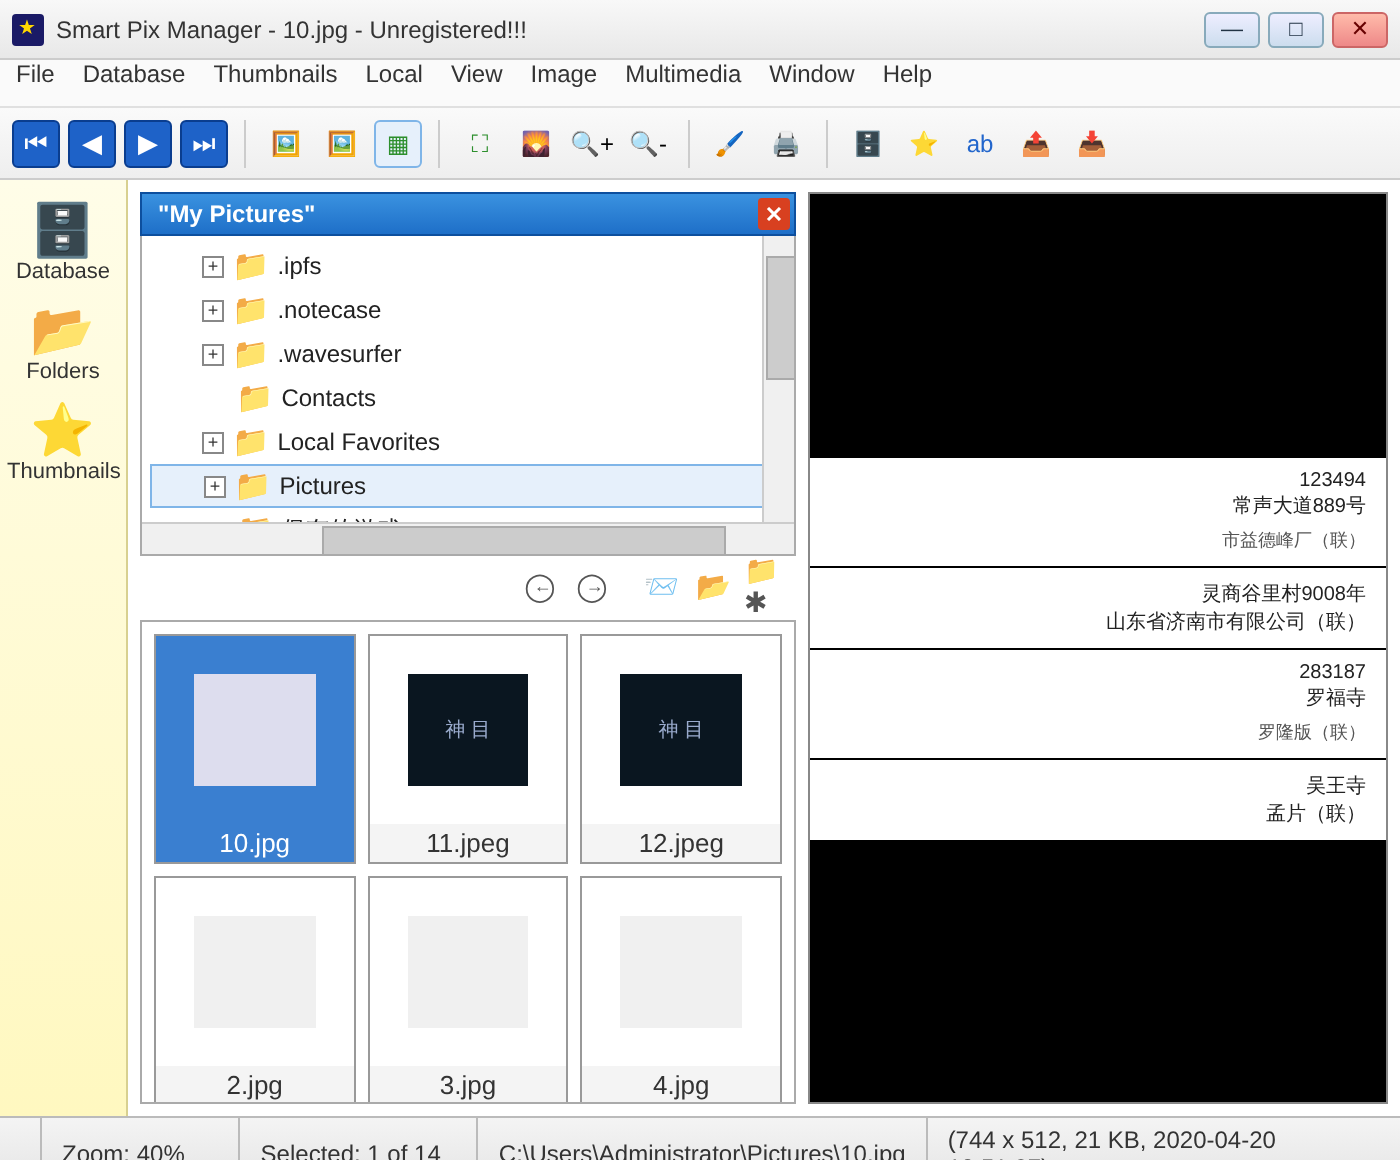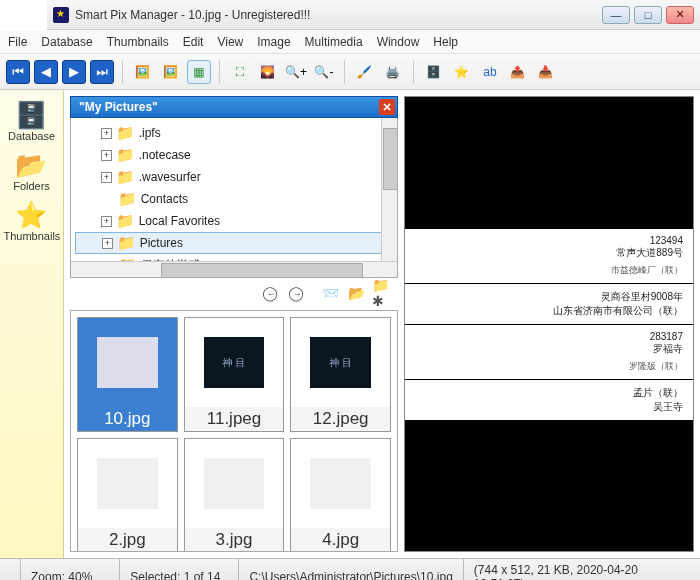--- a/index.html
+++ b/index.html
@@ -1,24 +1,24 @@
 <!DOCTYPE html>
 <html><head>
 <meta charset="utf-8">
 <style>
 * { box-sizing: border-box; margin: 0; padding: 0; font-family: "Segoe UI", Tahoma, sans-serif; font-size: 12px; }
 body { width: 700px; height: 580px; background: #fff; overflow: hidden; }
-.titlebar { height: 30px; background: linear-gradient(#f8f8f8,#e8e8e8); border-bottom: 1px solid #ccc; display: flex; align-items: center; padding: 0 6px; margin-left: 47px; }
+.titlebar { height: 30px; background: linear-gradient(#f8f8f8,#e8e8e8); border-bottom: 1px solid #ccc; display: flex; align-items: center; padding: 0 6px; }
 .titlebar .appicon { width: 16px; height: 16px; background: #1a1a66; margin-right: 6px; border-radius: 2px; position: relative; }
 .titlebar .appicon::after { content:"★"; color: gold; font-size: 10px; position: absolute; top:1px; left:3px; }
 .titlebar .title { flex: 1; color: #333; }
 .winbtns { display: flex; gap: 4px; }
 .winbtn { width: 28px; height: 18px; background: linear-gradient(#eef,#cde); border: 1px solid #8ab; border-radius: 3px; display:flex;align-items:center;justify-content:center; font-size:11px; color:#234;}
 .winbtn.close { background: linear-gradient(#fba,#e88); border-color:#c66; color:#600;}
-.menubar { height: 24px; background: #fafafa; display: flex; align-items: center; padding: 0 8px; gap: 14px; border-bottom: 1px solid #e0e0e0;}
+.menubar { height: 24px; background: #fafafa; display: flex; padding: 0 8px; gap: 14px; border-bottom: 1px solid #e0e0e0;}
 .menubar span { color: #333; cursor: default; }
 .toolbar { height: 36px; background: linear-gradient(#fafafa,#eee); border-bottom: 1px solid #ccc; display: flex; align-items: center; padding: 0 6px; gap: 4px;}
 .tbtn { width: 24px; height: 24px; display:flex;align-items:center;justify-content:center; border-radius:3px; }
 .tbtn.blue { background:#1e62c8; color:#fff; border:1px solid #0a3d8f; font-size:13px;}
 .tbtn.green { color:#2d8f2d; }
 .sep { width:1px; height:24px; background:#ccc; margin:0 4px;}
 .mainarea { display:flex; height: calc(580px - 30px - 24px - 36px - 22px); }
 .leftnav { width: 64px; background: linear-gradient(#fffde8,#fff8c0); border-right:1px solid #d8d090; display:flex; flex-direction:column; align-items:center; padding-top:8px; gap:2px;}
 .navitem { width:56px; text-align:center; padding:4px 0; border-radius:4px; cursor:default;}
 .navitem .nicon { font-size:26px; line-height:1;}
@@ -35,21 +35,21 @@
 .treehs { height:16px; background:#f0f0f0; border-top:1px solid #ccc; position:relative;}
 .treehs::before { content:""; position:absolute; left:90px; top:1px; width:200px; height:13px; background:#ccc; border:1px solid #aaa;}
 .treelv { position:absolute; right:0; top:0; width:16px; bottom:16px; background:#f0f0f0; border-left:1px solid #ccc;}
 .treelv::before{content:"";position:absolute;left:1px;top:10px;width:13px;height:60px;background:#ccc;border:1px solid #aaa;}
 .midtoolbar { height:30px; display:flex; align-items:center; justify-content:flex-end; gap:4px; padding:0 10px;}
 .midtoolbar .mtbtn { width:22px; height:22px; display:flex;align-items:center;justify-content:center; font-size:14px; color:#555;}
 .thumbgrid { flex:1; margin:2px 6px 6px 6px; border:1px solid #aaa; background:#fff; overflow:hidden; display:grid; grid-template-columns:repeat(3,1fr); grid-auto-rows:115px; gap:6px; padding:6px;}
 .thumb { border:1px solid #999; display:flex; flex-direction:column; background:#fff;}
 .thumb.selected { background:#3a7fd0;}
 .thumb .timg { flex:1; background:#dde; margin:19px; display:flex;align-items:center;justify-content:center; font-size:9px; color:#667; overflow:hidden;}
-.thumb .tlabel { text-align:center; padding:2px 0; font-size:17px; color:#333; background:#f4f4f4;}
+.thumb .tlabel { text-align:center; padding:2px 0; font-size:13px; color:#333; background:#f4f4f4;}
 .thumb.selected .tlabel { background:#3a7fd0; color:#fff;}
 .preview { width:290px; background:#000; margin:6px 6px 6px 0; border:1px solid #888; display:flex; flex-direction:column; justify-content:center; gap:1px;text-align:right;}
 .preview .pblock { background:#fff; padding:6px 10px; font-size:10px; color:#333; min-height:40px;}
 .preview .pblock .l1 { font-size:10px; color:#222;}
 .preview .pblock .l2 { font-size:9px; color:#555; margin-top:4px;}
 .statusbar { height:36px; background:linear-gradient(#f4f4f4,#e4e4e4); border-top:1px solid #bbb; display:flex; align-items:center; font-size:11px; color:#333;}
 .statusbar .cell { padding:0 10px; border-right:1px solid #bbb; height:100%; display:flex; align-items:center;}
 .statusbar .rdot { width:10px; height:6px; background:#e03030; border-radius:2px;}
 .timg.dark { background:#0a1620; color:#9ac; font-size:10px;}
 .timg.dialog { background:#f0f0f0;}
@@ -64,21 +64,21 @@
     <div class="winbtn">—</div>
     <div class="winbtn">□</div>
     <div class="winbtn close">✕</div>
   </div>
 </div>
 
 <div class="menubar">
   <span>File</span>
   <span>Database</span>
   <span>Thumbnails</span>
-  <span>Edit</span>
+  <span>Local</span>
   <span>View</span>
   <span>Image</span>
   <span>Multimedia</span>
   <span>Window</span>
   <span>Help</span>
 </div>
 
 <div class="toolbar">
   <div class="tbtn blue">⏮</div>
   <div class="tbtn blue">◀</div>
@@ -211,22 +211,22 @@
       <div class="pblock">
         <div class="l1">灵商谷里村9008年</div>
         <div class="l1">山东省济南市有限公司（联）</div>
       </div>
       <div class="pblock">
         <div class="l1">283187</div>
         <div class="l1">罗福寺</div>
         <div class="l2">罗隆版（联）</div>
       </div>
       <div class="pblock">
+        <div class="l1">吴王寺</div>
         <div class="l1">孟片（联）</div>
-        <div class="l1">吴王寺</div>
       </div>
     </div>
 </div>
 
 <div class="statusbar">
   <div class="cell" style="width:20px;">
       <div class="rdot"></div>
     </div>
   <div class="cell" style="width:100px;">Zoom: 40%</div>
   <div class="cell" style="width:120px;">Selected: 1 of 14</div>

